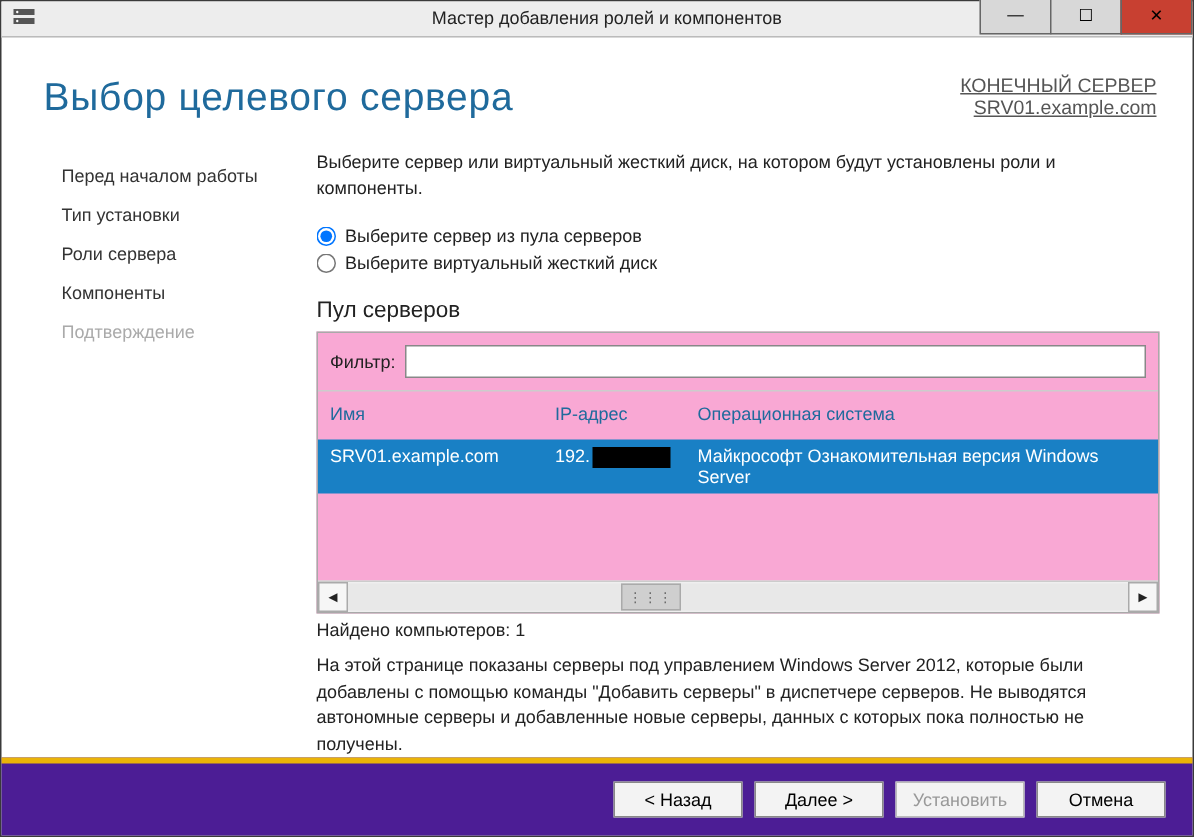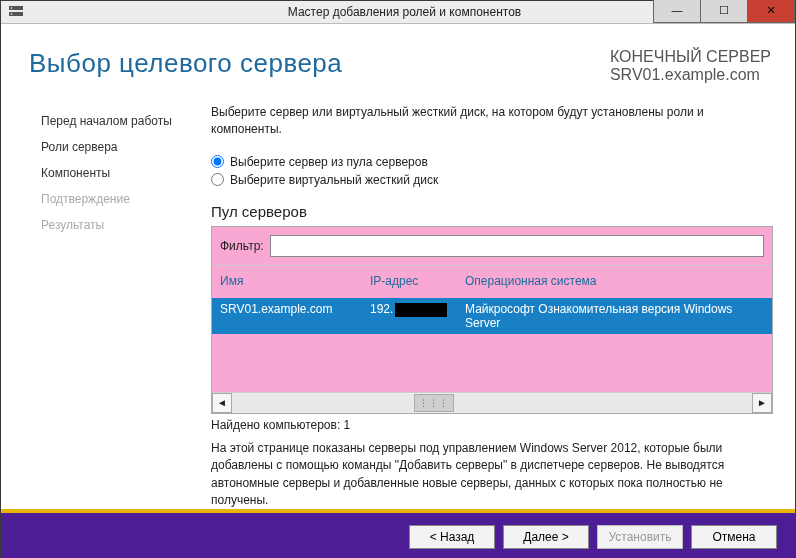--- a/index.html
+++ b/index.html
@@ -9,21 +9,21 @@
   .titlebar .sysicon { width:30px; text-align:center; color:#333; font-size:14px; }
   .titlebar .title { position:absolute; left:13px; right:0; text-align:center; font-size:12px; color:#222; pointer-events:none; }
   .winbtns { margin-left:auto; display:flex; }
   .winbtn { width:46px; height:24px; display:flex; align-items:center; justify-content:center; border:1px solid #666; margin-top:-4px; margin-left:-1px; font-family:"Segoe UI Symbol", sans-serif; font-size:11px; }
   .winbtn.min, .winbtn.max { background:#d8d8d8; }
   .winbtn.close { background:#c84031; color:#000; }
   
   .body { flex:1; display:flex; flex-direction:column; padding:0;border-radius:18px; }
   .headerrow { display:flex; align-items:flex-start; padding:24px 24px 12px 28px; }
   .pagetitle { font-size:26px; font-weight:300; color:#1f6a9c; letter-spacing:0.5px; }
-  .dest { margin-left:auto; text-align:left; font-size:16px; color:#555; }
+  .dest { margin-left:auto; text-align:right; font-size:13px; color:#555;text-decoration:underline; }
   
   .main { flex:1; display:flex; padding:0 18px 0 0; overflow:hidden; }
   .sidebar { width:200px; padding-top:12px; }
   .sideitem { padding:6px 10px 6px 40px; font-size:12px; color:#333; cursor:pointer; position:relative; }
   .sideitem.active { background:#1980c5; color:#fff; }
   .sideitem.disabled { color:#aaa; }
   .content { flex:1; padding:8px 4px 0 10px; color:#222; display:flex; flex-direction:column; }
   .desc { font-size:12px; line-height:1.45; }
   .radios { margin-top:12px; }
   .radiorow { display:flex; align-items:center; margin:4px 0; }
@@ -79,24 +79,24 @@
       <div class="dest">
         <div>КОНЕЧНЫЙ СЕРВЕР</div>
         <div>SRV01.example.com</div>
       </div>
     </div>
 
     <div class="main">
 
       <div class="sidebar">
         <div class="sideitem">Перед началом работы</div>
+        <div class="sideitem">Тип установки</div>
         <div class="sideitem">Роли сервера</div>
         <div class="sideitem">Компоненты</div>
         <div class="sideitem disabled">Подтверждение</div>
-        <div class="sideitem disabled">Результаты</div>
       </div>
 
       <div class="content">
         <div class="desc">Выберите сервер или виртуальный жесткий диск, на котором будут установлены роли и компоненты.</div>
 
         <div class="radios">
           <label class="radiorow">
             <input type="radio" name="sel" checked="" style="">
             <span>Выберите сервер из пула серверов</span>
           </label>

